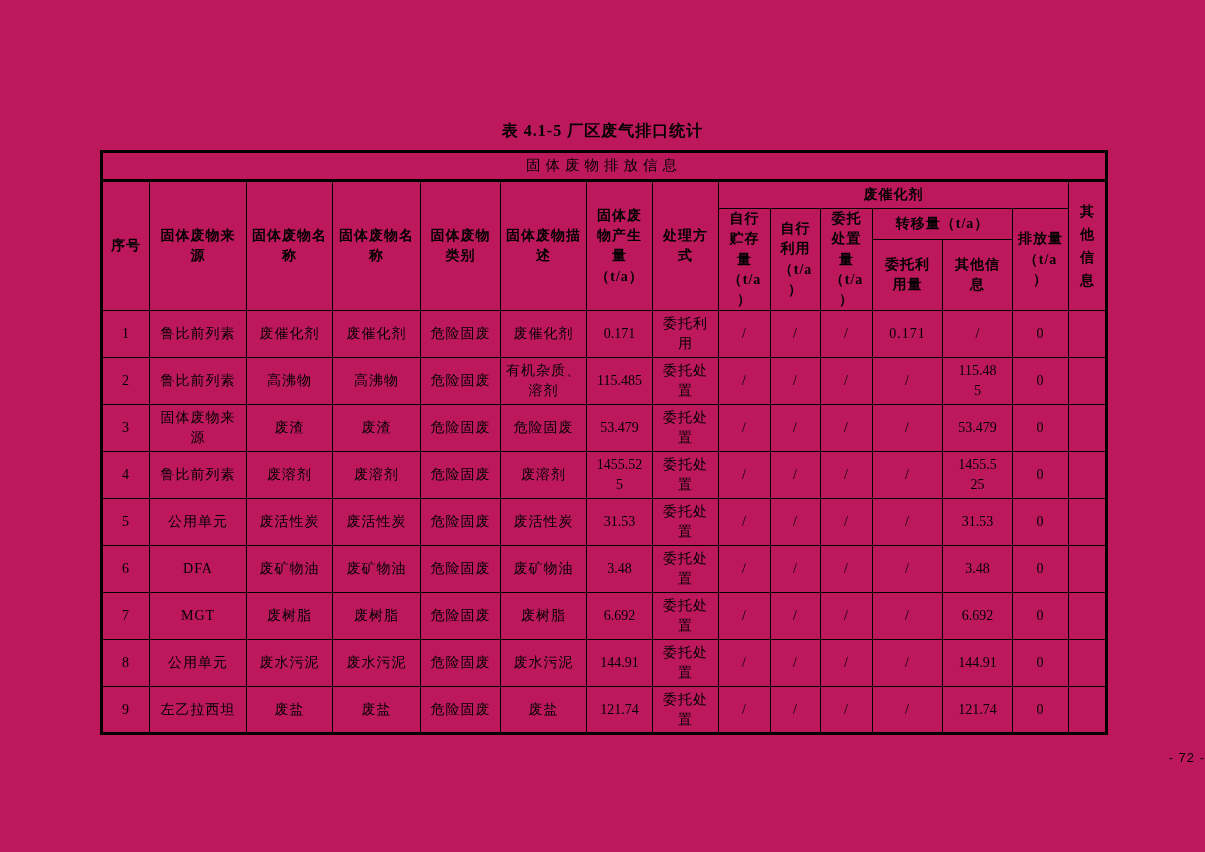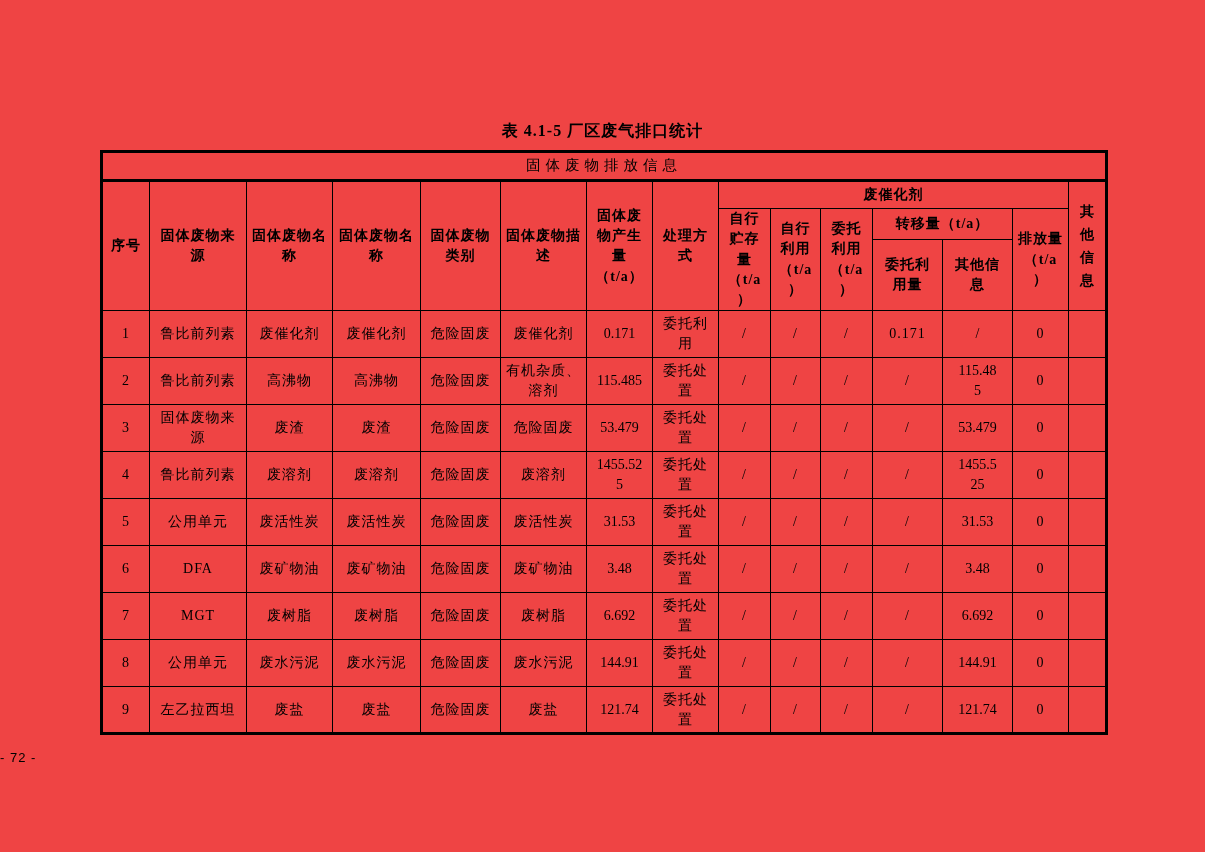--- a/index.html
+++ b/index.html
@@ -1,21 +1,21 @@
 <!DOCTYPE html>
 <html><head>
 <meta charset="utf-8">
 <style>
   * { box-sizing: border-box; }
   html, body { margin: 0; padding: 0; }
   body {
     width: 1205px; height: 852px; background: #ffffff;
     font-family: "Liberation Serif", "DejaVu Serif", serif; color: #000;
   }
-  .page { position: relative; width: 1205px; height: 852px; background: #ef4444; overflow: hidden; }
+  .page { position: relative; width: 1205px; height: 852px; background: #be185d; overflow: hidden; }
 
   .doc-title {
     position: absolute; top: 121px; left: 0; width: 100%;
     text-align: center; font-size: 16px; font-weight: bold; letter-spacing: 1px;
   }
 
   table.waste {
     position: absolute; left: 100px; top: 150px; width: 1005px;
     border-collapse: collapse; table-layout: fixed;
     font-size: 14px; border: 3px solid #000;
@@ -37,21 +37,21 @@
 
   .vstack {
     display: inline-block; width: 1.2em; word-break: break-all;
     line-height: 1.65; letter-spacing: 0; 
   }
   .numA { display: inline-block; max-width: 50px; word-break: break-all; letter-spacing: 0; line-height: 1.45; }
   .numB { display: inline-block; max-width: 42px; word-break: break-all; letter-spacing: 0; line-height: 1.45; }
 
   .page-number {
     position: absolute; top: 750px; left: 0; width: 100%;
-    text-align: left; font-size: 13px; letter-spacing: 1px;
+    text-align: right; font-size: 13px; letter-spacing: 1px;
     font-family: "Liberation Sans", sans-serif;
   }
 </style>
 </head>
 <body>
 
 <div class="page">
 
   <div class="doc-title">表 4.1-5 厂区废气排口统计</div>
 
@@ -85,21 +85,21 @@
         <th rowspan="3">固体废物类别</th>
         <th rowspan="3">固体废物描述</th>
         <th rowspan="3">固体废物产生量（t/a）</th>
         <th rowspan="3">处理方式</th>
         <th colspan="6">废催化剂</th>
         <th rowspan="3"><span class="vstack">其他信息</span></th>
       </tr>
       <tr class="hrow-mid">
         <th rowspan="2">自行贮存量（t/a）</th>
         <th rowspan="2">自行利用（t/a）</th>
-        <th rowspan="2">委托利用（t/a）</th>
+        <th rowspan="2">委托处置量（t/a）</th>
         <th colspan="2">转移量（t/a）</th>
         <th rowspan="2">排放量（t/a）</th>
       </tr>
       <tr class="hrow-bot">
         <th>委托利用量</th>
         <th>其他信息</th>
       </tr>
     </thead>
     <tbody>
         <tr>

